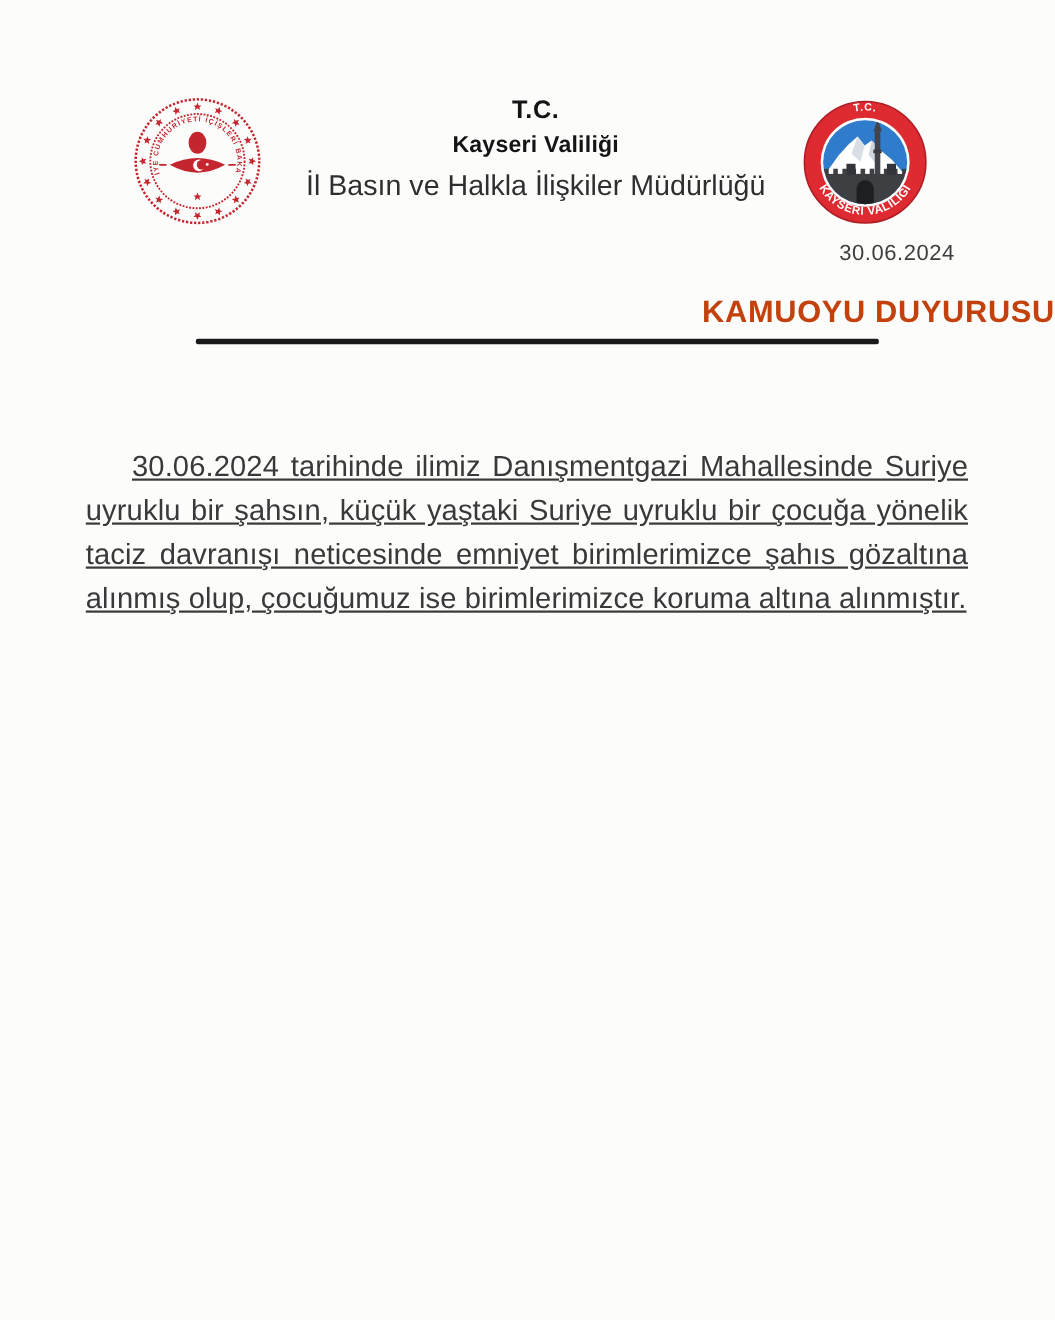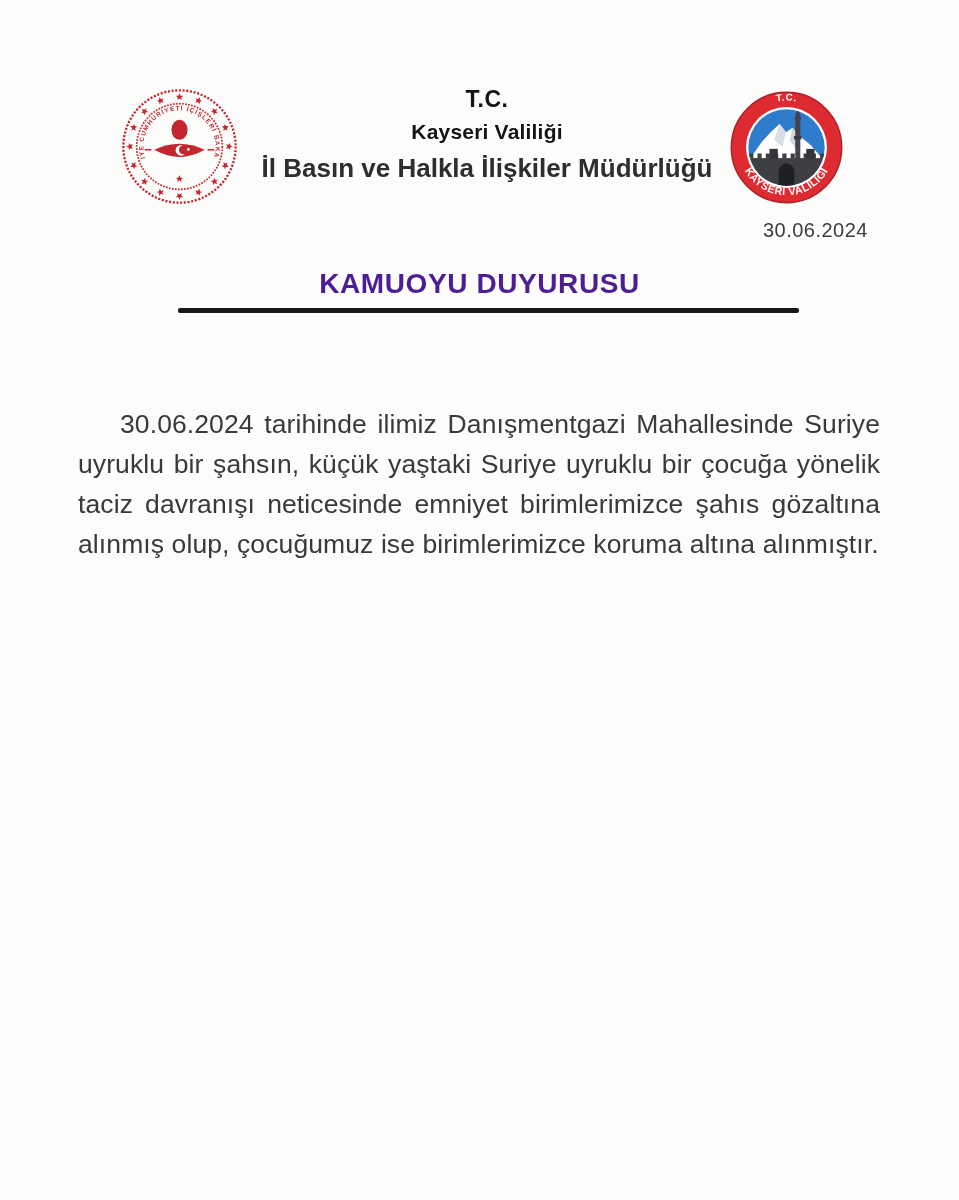--- a/index.html
+++ b/index.html
@@ -14,45 +14,45 @@
   }
   
   .seal-left{position:absolute;left:120px;top:87px;width:119px;height:119px;}
   .seal-right{position:absolute;left:729px;top:90px;width:115px;height:115px;}
   .hdr-center{
     position:absolute;left:187px;top:86px;width:600px;
     text-align:center;
   }
   .hdr-tc{font-size:23px;font-weight:800;color:#141414;letter-spacing:0.5px;}
   .hdr-org{font-size:21px;font-weight:800;color:#141414;margin-top:7px;letter-spacing:0.2px;}
-  .hdr-dept{font-size:26px;font-weight:700;color:#2e2e2e;margin-top:9px;}
+  .hdr-dept{font-size:26px;font-weight:400;color:#2e2e2e;margin-top:9px;}
   .hdr-date{
     position:absolute;right:91px;top:219px;
     font-size:20px;color:#3d3d3d;letter-spacing:0.5px;
   }
   
   .doc-title{
     position:absolute;left:0;top:268px;width:100%;
-    text-align:center;
-    font-size:28px;font-weight:800;color:#4c1d95;letter-spacing:0.6px;
+    text-align:right;
+    font-size:28px;font-weight:800;color:#c2410c;letter-spacing:0.6px;
   }
   .title-rule{
     position:absolute;left:178px;top:308px;width:621px;height:5px;
     background:#191919;border-radius:2px;
   }
   
   .body-text{position:absolute;left:78px;top:404px;width:802px;}
   .body-text p{
     margin:0;
     font-size:26.5px;line-height:40px;
     color:#393939;
     text-align:justify;
     letter-spacing:0.1px;
   }
-  .body-text p.p1{text-indent:42px;}
+  .body-text p.p1{text-indent:42px;text-decoration:underline;}
   .body-text p.p2{text-indent:105px;margin-top:31px;}
 </style>
 </head>
 <body>
 
 <div class="page">
 
   <svg class="seal-left" viewBox="0 0 125 125" xmlns="http://www.w3.org/2000/svg" xmlns:xlink="http://www.w3.org/1999/xlink" aria-hidden="true">
     <defs>
       <path id="min-arc" d="M 26.8 75.5 A 38 38 0 1 1 98.2 75.5" fill="none"></path>

